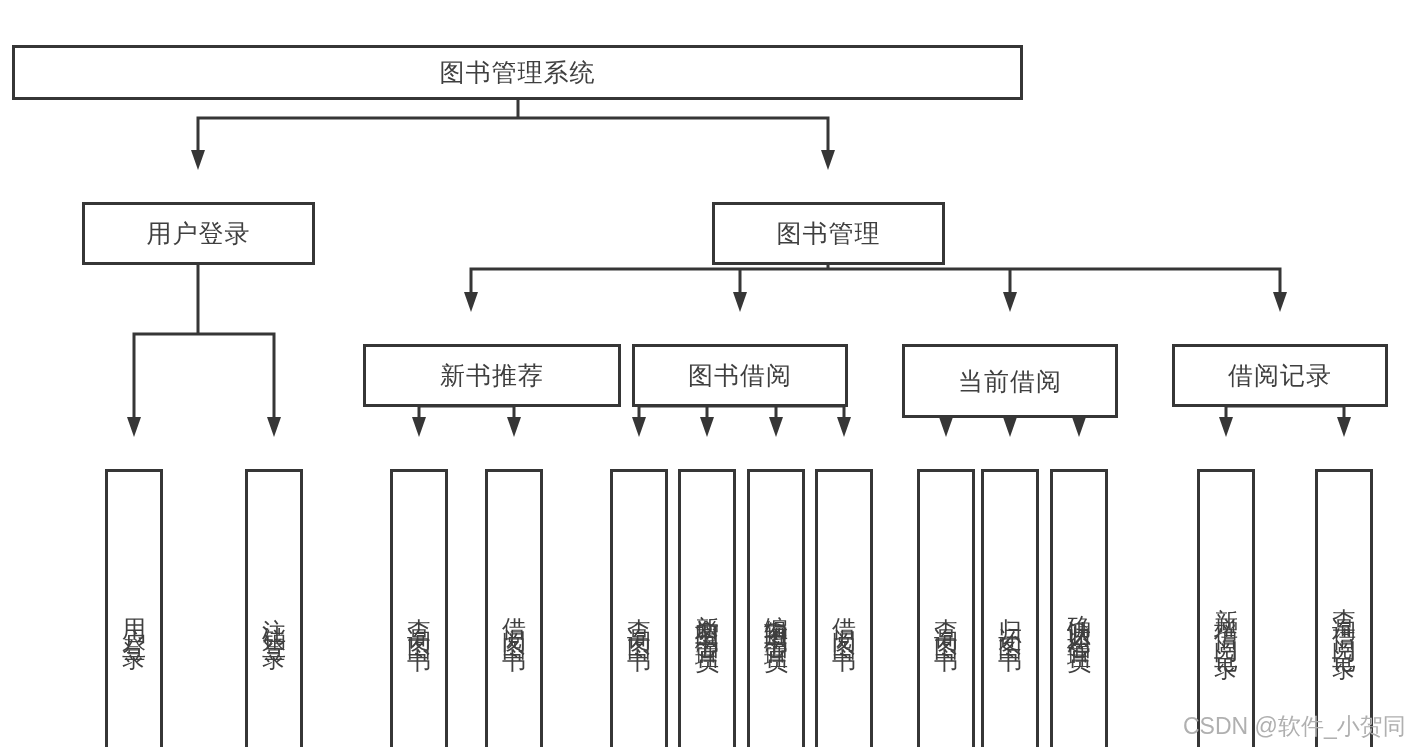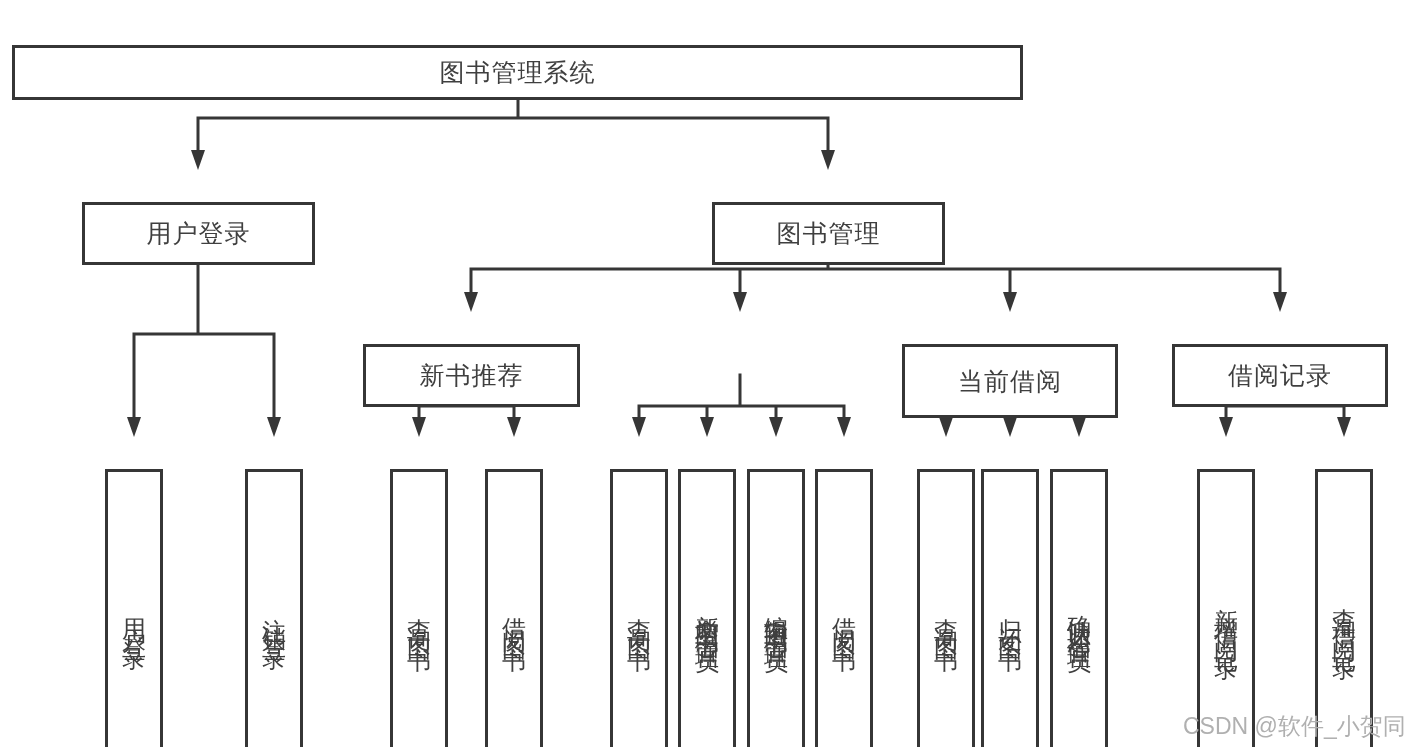--- a/index.html
+++ b/index.html
@@ -123,21 +123,22 @@
       <path d="M1219 417 L1233 417 L1226 437 Z"></path>
       <path d="M1337 417 L1351 417 L1344 437 Z"></path>
     </g>
   </svg>
 
   <div class="box hbox" style="left:12px; top:13px; width:1011px; height:55px">图书管理系统</div>
 
   <div class="box hbox" style="left:82px; top:170px; width:233px; height:63px">用户登录</div>
   <div class="box hbox" style="left:712px; top:170px; width:233px; height:63px">图书管理</div>
 
-  <div class="box hbox" style="left:363px; top:312px; width:217px; height:63px">新书推荐</div>
+  <div class="box hbox" style="left:363px; top:312px; width:258px; height:63px">新书推荐</div>
+  <div class="box hbox" style="left:632px; top:312px; width:216px; height:63px">图书借阅</div>
   <div class="box hbox" style="left:902px; top:312px; width:216px; height:74px">当前借阅</div>
   <div class="box hbox" style="left:1172px; top:312px; width:216px; height:63px">借阅记录</div>
 
   <div class="box vbox" style="left:105px; top:437px; width:58px; height:299px">
     <span class="vtext">用户登录</span>
   </div>
   <div class="box vbox" style="left:245px; top:437px; width:58px; height:299px">
     <span class="vtext">注销登录</span>
   </div>
   <div class="box vbox" style="left:390px; top:437px; width:58px; height:299px">

